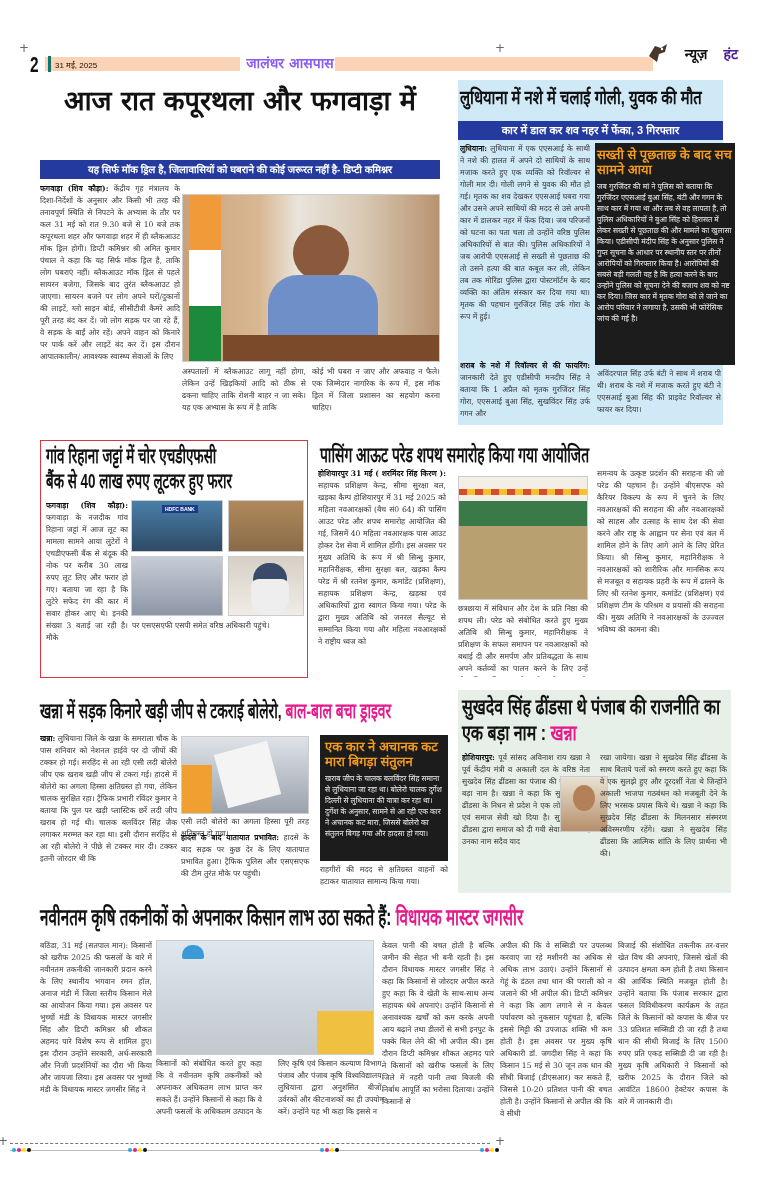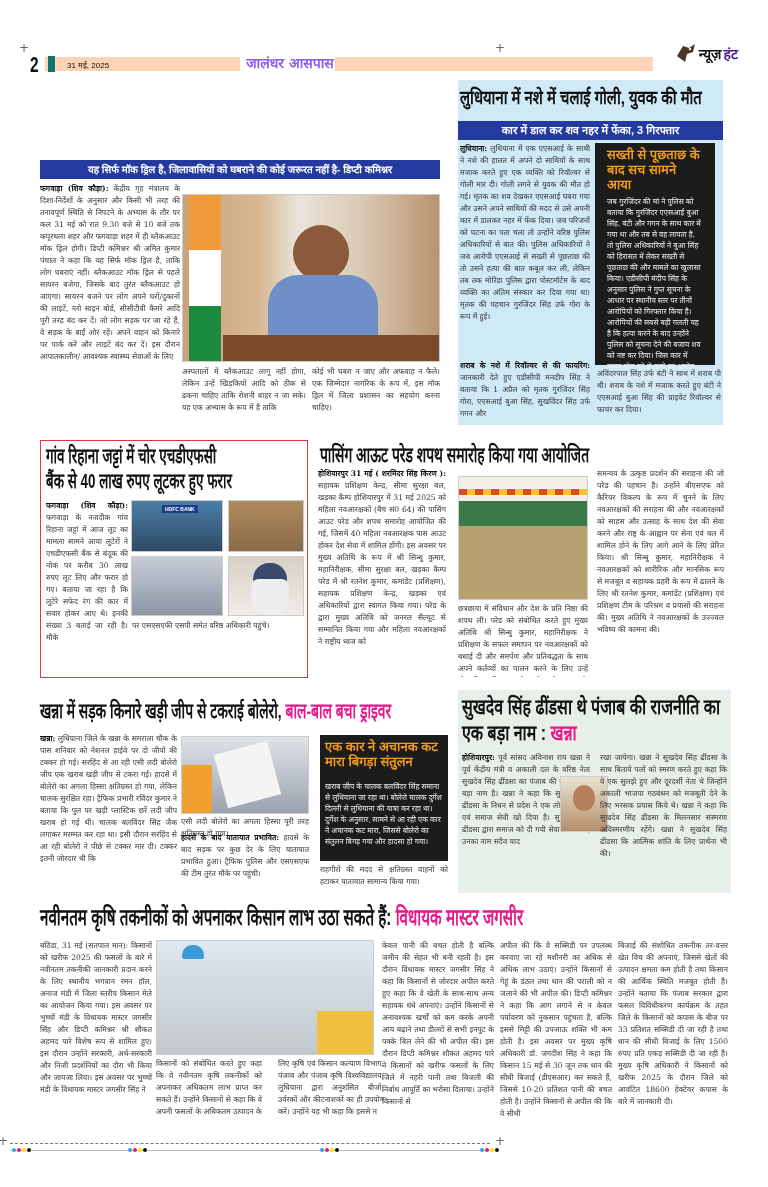--- a/index.html
+++ b/index.html
@@ -4,23 +4,23 @@
 <style>
 *{box-sizing:border-box;margin:0;padding:0}
 html,body{width:768px;height:1187px;background:#fff;overflow:hidden}
 body{position:relative;font-family:"DejaVu Serif",serif;color:#222}
 .abs{position:absolute}
 .mark{position:absolute;color:#666;font:12px "DejaVu Sans",sans-serif;line-height:1}
 
 .hdr{position:absolute;left:30px;top:56px;width:708px;height:16px}
 .pgno{position:absolute;left:0;top:-4px;font:bold 22px "Liberation Sans",sans-serif;color:#111;transform:scaleX(.7);transform-origin:left}
 .hbar{position:absolute;top:1px;height:14px;background:#fcd3b4}
-.hdate{position:absolute;left:18px;top:0;width:195px;height:16px;font:8px "Liberation Sans",sans-serif;padding:3px 12px;color:#111;border-left:7px solid #0f766e}
+.hdate{position:absolute;left:18px;top:0;width:195px;height:16px;font:8px "Liberation Sans",sans-serif;padding:3px 4px;color:#111;border-left:3px solid #0f766e}
 .hsec{position:absolute;left:212px;top:-3px;width:96px;text-align:center;font:bold 14px "DejaVu Sans",sans-serif;color:#8b5cf6}
-.logo{position:absolute;right:0;top:-14px;display:flex;align-items:center;gap:2px}
+.logo{position:absolute;right:0;top:-14px;display:flex;align-items:center;gap:16px}
 .logo .b1{font:bold 14px "DejaVu Sans",sans-serif;color:#111}
 .logo .b2{font:bold 14px "DejaVu Sans",sans-serif;color:#4c1d95}
 
 .h1{font-family:"DejaVu Sans",sans-serif;font-weight:bold;color:#111;line-height:1.12}
 .cond{font-family:"Liberation Sans",sans-serif;font-weight:bold;color:#111;transform-origin:left top}
 .body{font-size:7.6px;line-height:12px;text-align:justify;color:#333}
 .body b{color:#111}
 .blue-strip{background:#243a9e;color:#fff;font:bold 10px "Liberation Sans",sans-serif;text-align:center}
 .photo{position:absolute;overflow:hidden;border:1px solid #ccc}
 .dark{background:#1c1c1c;color:#eee}
@@ -47,20 +47,21 @@
     <svg width="22" height="22" viewBox="0 0 22 22">
       <path d="M2 14 L8 4 L14 6 L20 2 L18 10 L12 12 L10 20 Z" fill="#4a3728"></path>
       <circle cx="15" cy="7" r="1.2" fill="#fff"></circle>
     </svg>
     <span class="b1">न्यूज़</span>
     <span class="b2">हंट</span>
   </div>
 </div>
 
 <div class="abs" style="left:40px;top:86px;width:400px;text-align:center">
+  <div class="h1" style="font-size:27px">आज रात कपूरथला और फगवाड़ा में</div>
 </div>
 <div class="abs blue-strip" style="left:40px;top:160px;width:400px;height:19px;line-height:19px">यह सिर्फ मॉक ड्रिल है, जिलावासियों को घबराने की कोई जरूरत नहीं है- डिप्टी कमिश्नर</div>
 <div class="abs body" style="left:40px;top:183px;width:140px;height:205px;overflow:hidden">
   <b>फगवाड़ा (शिव कौड़ा):</b> <span>केंद्रीय गृह मंत्रालय के दिशा-निर्देशों के अनुसार और किसी भी तरह की तनावपूर्ण स्थिति से निपटने के अभ्यास के तौर पर कल 31 मई को रात 9.30 बजे से 10 बजे तक कपूरथला शहर और फगवाड़ा शहर में ही ब्लैकआउट मॉक ड्रिल होगी। डिप्टी कमिश्नर श्री अमित कुमार पंचाल ने कहा कि यह सिर्फ मॉक ड्रिल है, ताकि लोग घबराएं नहीं। ब्लैकआउट मॉक ड्रिल से पहले सायरन बजेगा, जिसके बाद तुरंत ब्लैकआउट हो जाएगा। सायरन बजने पर लोग अपने घरों/दुकानों की लाइटें, ग्लो साइन बोर्ड, सीसीटीवी कैमरे आदि पूरी तरह बंद कर दें। जो लोग सड़क पर जा रहे हैं, वे सड़क के बाईं ओर रहें। अपने वाहन को किनारे पर पार्क करें और लाइटें बंद कर दें। इस दौरान आपातकालीन/ आवश्यक स्वास्थ्य सेवाओं के लिए</span>
 </div>
 <div class="photo" style="left:182px;top:194px;width:258px;height:168px;background:linear-gradient(90deg,#c9a27a 0%,#d8b892 30%,#e9e4dc 45%,#d9c9b4 70%,#b89370 100%)">
   <div style="position:absolute;left:6px;top:0;width:32px;height:168px;background:linear-gradient(#f09a3a 0 33%,#fff 33% 66%,#1c8a3c 66%)"></div>
   <div style="position:absolute;left:110px;top:30px;width:56px;height:56px;border-radius:50%;background:#8b5a3c"></div>
   <div style="position:absolute;left:85px;top:80px;width:110px;height:88px;background:#6f8fc8;border-radius:30px 30px 0 0"></div>
   <div style="position:absolute;left:40px;top:140px;width:218px;height:28px;background:#7a4a2a"></div>
@@ -70,21 +71,21 @@
 
 <div class="abs" style="left:458px;top:80px;width:265px;height:345px;background:#cfe9f7"></div>
 <div class="abs cond" style="left:460px;top:84px;font-size:19px;white-space:nowrap;transform:scaleX(.78)">लुधियाना में नशे में चलाई गोली, युवक की मौत</div>
 <div class="abs blue-strip" style="left:458px;top:121px;width:265px;height:19px;line-height:19px;font-size:11px">कार में डाल कर शव नहर में फेंका, 3 गिरफ्तार</div>
 <div class="abs body" style="left:460px;top:143px;width:130px;height:200px;overflow:hidden">
   <b>लुधियाना:</b> <span>लुधियाना में एक एएसआई के साथी ने नशे की हालत में अपने दो साथियों के साथ मजाक करते हुए एक व्यक्ति को रिवॉल्वर से गोली मार दी। गोली लगने से युवक की मौत हो गई। मृतक का शव देखकर एएसआई घबरा गया और उसने अपने साथियों की मदद से उसे अपनी कार में डालकर नहर में फेंक दिया। जब परिजनों को घटना का पता चला तो उन्होंने वरिष्ठ पुलिस अधिकारियों से बात की। पुलिस अधिकारियों ने जब आरोपी एएसआई से सख्ती से पूछताछ की तो उसने हत्या की बात कबूल कर ली, लेकिन तब तक मोरिंडा पुलिस द्वारा पोस्टमॉर्टम के बाद व्यक्ति का अंतिम संस्कार कर दिया गया था। मृतक की पहचान गुरजिंदर सिंह उर्फ गोरा के रूप में हुई।</span>
 </div>
 <div class="abs body" style="left:460px;top:360px;width:130px">
   <b>शराब के नशे में रिवॉल्वर से की फायरिंग:</b> <span>जानकारी देते हुए एडीसीपी मनदीप सिंह ने बताया कि 1 अप्रैल को मृतक गुरजिंदर सिंह गोरा, एएसआई बुआ सिंह, सुखविंदर सिंह उर्फ गगन और</span>
 </div>
-<div class="abs dark" style="left:595px;top:143px;width:120px;height:222px;padding:4px 12px">
+<div class="abs dark" style="left:595px;top:143px;width:140px;height:222px;padding:4px 2px">
   <div class="t">सख्ती से पूछताछ के बाद सच सामने आया</div>
   <div style="font:7.5px/11px 'Liberation Sans',sans-serif;margin-top:4px">जब गुरजिंदर की मां ने पुलिस को बताया कि गुरजिंदर एएसआई बुआ सिंह, बंटी और गगन के साथ कार में गया था और तब से वह लापता है, तो पुलिस अधिकारियों ने बुआ सिंह को हिरासत में लेकर सख्ती से पूछताछ की और मामले का खुलासा किया। एडीसीपी मंदीप सिंह के अनुसार पुलिस ने गुप्त सूचना के आधार पर स्थानीय स्तर पर तीनों आरोपियों को गिरफ्तार किया है। आरोपियों की सबसे बड़ी गलती यह है कि हत्या करने के बाद उन्होंने पुलिस को सूचना देने की बजाय शव को नष्ट कर दिया। जिस कार में मृतक गोरा को ले जाने का आरोप परिवार ने लगाया है, उसकी भी फोरेंसिक जांच की गई है।</div>
 </div>
 <div class="abs body" style="left:597px;top:368px;width:124px">अविंदरपाल सिंह उर्फ बंटी ने साथ में शराब पी थी। शराब के नशे में मजाक करते हुए बंटी ने एएसआई बुआ सिंह की प्राइवेट रिवॉल्वर से फायर कर दिया।</div>
 
 <div class="abs" style="left:40px;top:440px;width:268px;height:238px;border:1.5px solid #d9363e"></div>
 <div class="abs cond" style="left:46px;top:443px;font-size:21px;white-space:nowrap;line-height:25px;transform:scaleX(.64)">
   <div>गांव रिहाना जट्टां में चोर एचडीएफसी</div>
   <div>बैंक से 40 लाख रुपए लूटकर हुए फरार</div>
 </div>
@@ -122,21 +123,21 @@
 <div class="photo" style="left:181px;top:736px;width:128px;height:78px;background:linear-gradient(#dfe3e8,#9aa2ad)">
   <div style="position:absolute;left:0;top:28px;width:30px;height:50px;background:#f0a030"></div>
   <div style="position:absolute;left:38px;top:10px;width:55px;height:55px;background:#f4f4f4;transform:rotate(-15deg)"></div>
 </div>
 <div class="abs body" style="left:181px;top:816px;width:128px">एसी लदी बोलेरो का अगला हिस्सा पूरी तरह क्षतिग्रस्त हो गया।</div>
 <div class="abs body" style="left:181px;top:832px;width:128px">
   <b>हादसे के बाद यातायात प्रभावित:</b> <span>हादसे के बाद सड़क पर कुछ देर के लिए यातायात प्रभावित हुआ। ट्रैफिक पुलिस और एसएसएफ की टीम तुरंत मौके पर पहुंची।</span>
 </div>
 <div class="abs dark" style="left:320px;top:735px;width:128px;height:126px;padding:4px 5px">
   <div class="t">एक कार ने अचानक कट मारा बिगड़ा संतुलन</div>
-  <div style="font:7.5px/11px 'Liberation Sans',sans-serif;margin-top:12px">खराब जीप के चालक बलविंदर सिंह समाना से लुधियाना जा रहा था। बोलेरो चालक दुर्गेश दिल्ली से लुधियाना की यात्रा कर रहा था। दुर्गेश के अनुसार, सामने से आ रही एक कार ने अचानक कट मारा, जिससे बोलेरो का संतुलन बिगड़ गया और हादसा हो गया।</div>
+  <div style="font:7.5px/11px 'Liberation Sans',sans-serif;margin-top:4px">खराब जीप के चालक बलविंदर सिंह समाना से लुधियाना जा रहा था। बोलेरो चालक दुर्गेश दिल्ली से लुधियाना की यात्रा कर रहा था। दुर्गेश के अनुसार, सामने से आ रही एक कार ने अचानक कट मारा, जिससे बोलेरो का संतुलन बिगड़ गया और हादसा हो गया।</div>
 </div>
 <div class="abs body" style="left:320px;top:864px;width:128px">राहगीरों की मदद से क्षतिग्रस्त वाहनों को हटाकर यातायात सामान्य किया गया।</div>
 
 <div class="abs" style="left:458px;top:690px;width:273px;height:203px;background:#e7f0e8"></div>
 <div class="abs cond" style="left:462px;top:694px;width:350px;font-size:21px;line-height:26px;transform:scaleX(.76)">
   <span>सुखदेव सिंह ढींडसा थे पंजाब की राजनीति का एक बड़ा नाम :</span>
   <span class="pink">खन्ना</span>
 </div>
 <div class="abs body" style="left:462px;top:752px;width:128px;height:138px;overflow:hidden">
   <b>होशियारपुर:</b> <span>पूर्व सांसद अविनाश राय खन्ना ने पूर्व केंद्रीय मंत्री व अकाली दल के वरिष्ठ नेता सुखदेव सिंह ढींडसा का पंजाब की राजनीति में बड़ा नाम है। खन्ना ने कहा कि सुखदेव सिंह ढींडसा के निधन से प्रदेश ने एक लोकप्रिय नेता एवं समाज सेवी खो दिया है। सुखदेव सिंह ढींडसा द्वारा समाज को दी गयी सेवाओं के लिए उनका नाम सदैव याद</span>

